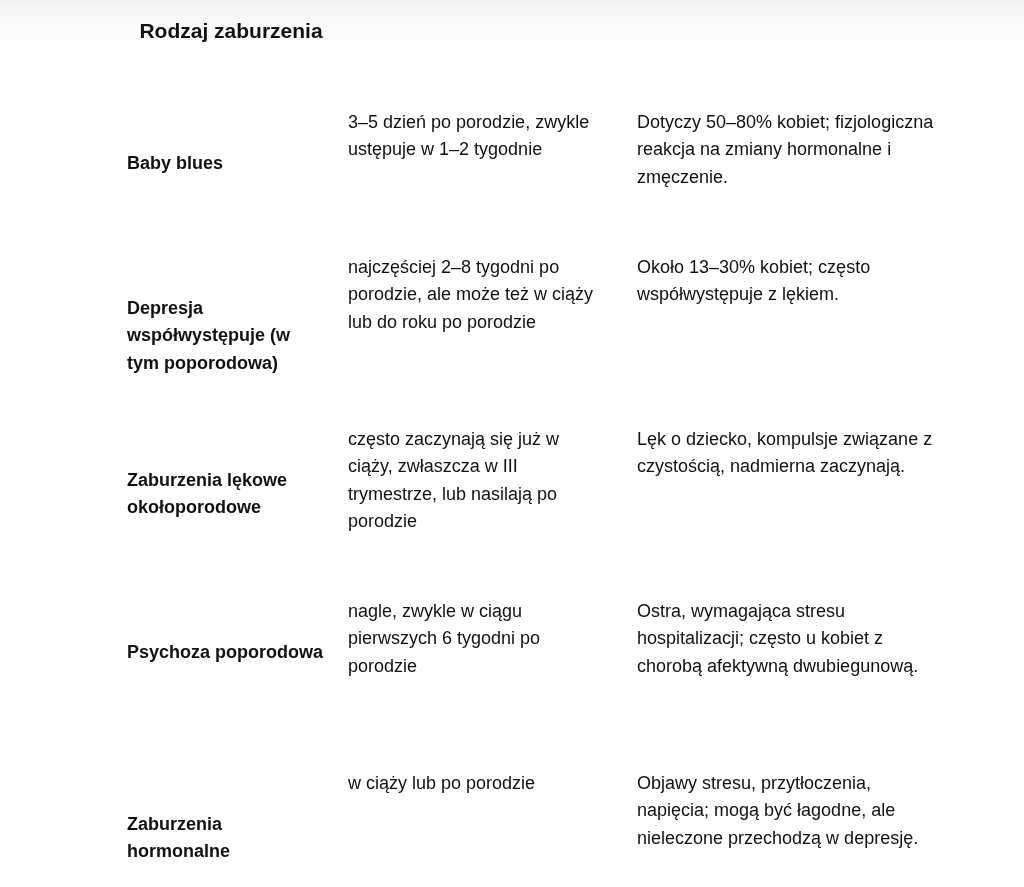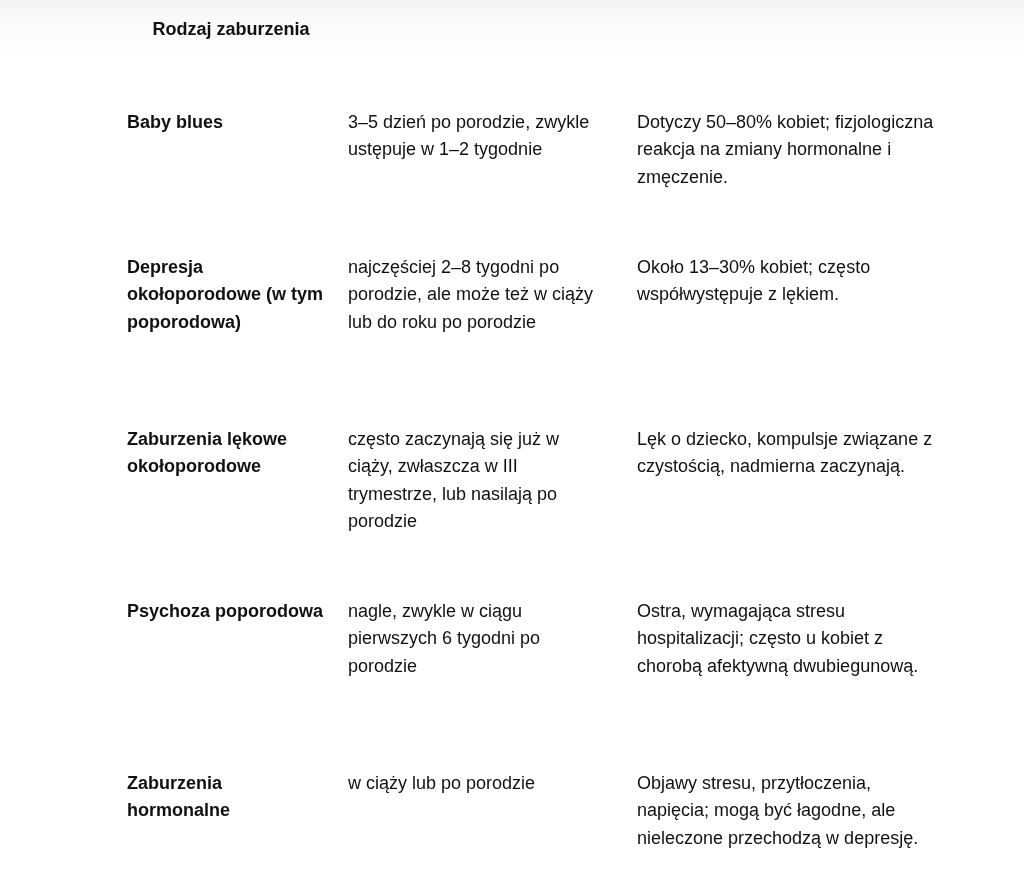--- a/index.html
+++ b/index.html
@@ -29,21 +29,21 @@
     width: 1024px;
     z-index: 1;
   }
   .header-row {
     position: absolute;
     top: 19px;
     left: 0;
     width: 1024px;
     height: 24px;
     font-weight: bold;
-    font-size: 18px;
+    font-size: 21px;
   }
   .header-cell {
     position: absolute;
     top: 0;
     text-align: center;
     white-space: nowrap;
   }
   .h1 { left: 110px; width: 242px; }
   .h2 { left: 356px; width: 260px; }
   .h3 { left: 660px; width: 290px; }
@@ -52,42 +52,42 @@
     position: absolute;
     left: 0;
     width: 1024px;
     font-size: 18px;
     line-height: 27.3px;
   }
   .cell {
     position: absolute;
     top: 0;
   }
-  .c1 { left: 127px; width: 200px; font-weight: bold; }
+  .c1 { left: 127px; width: 200px; font-weight: bold; margin-top: 41px; }
   .c2 { left: 348px; width: 250px; }
   .c3 { left: 637px; width: 310px; }
 </style>
 </head>
 <body>
 
 <div class="top-fade"></div>
 
 <div class="doc">
   <div class="header-row">
     <div class="header-cell h1">Rodzaj zaburzenia</div>
   </div>
 
   <div class="row" style="top:109px;">
     <div class="cell c1">Baby blues</div>
     <div class="cell c2">3–5 dzień po porodzie, zwykle ustępuje w 1–2 tygodnie</div>
     <div class="cell c3">Dotyczy 50–80% kobiet; fizjologiczna reakcja na zmiany hormonalne i zmęczenie.</div>
   </div>
 
   <div class="row" style="top:254px;">
-    <div class="cell c1">Depresja okołoporodowe (w tym poporodowa)</div>
+    <div class="cell c1">Depresja współwystępuje (w tym poporodowa)</div>
     <div class="cell c2">najczęściej 2–8 tygodni po porodzie, ale może też w ciąży lub do roku po porodzie</div>
     <div class="cell c3">Około 13–30% kobiet; często współwystępuje z lękiem.</div>
   </div>
 
   <div class="row" style="top:426px;">
     <div class="cell c1">Zaburzenia lękowe okołoporodowe</div>
     <div class="cell c2">często zaczynają się już w ciąży, zwłaszcza w III trymestrze, lub nasilają po porodzie</div>
     <div class="cell c3">Lęk o dziecko, kompulsje związane z czystością, nadmierna zaczynają.</div>
   </div>
 

